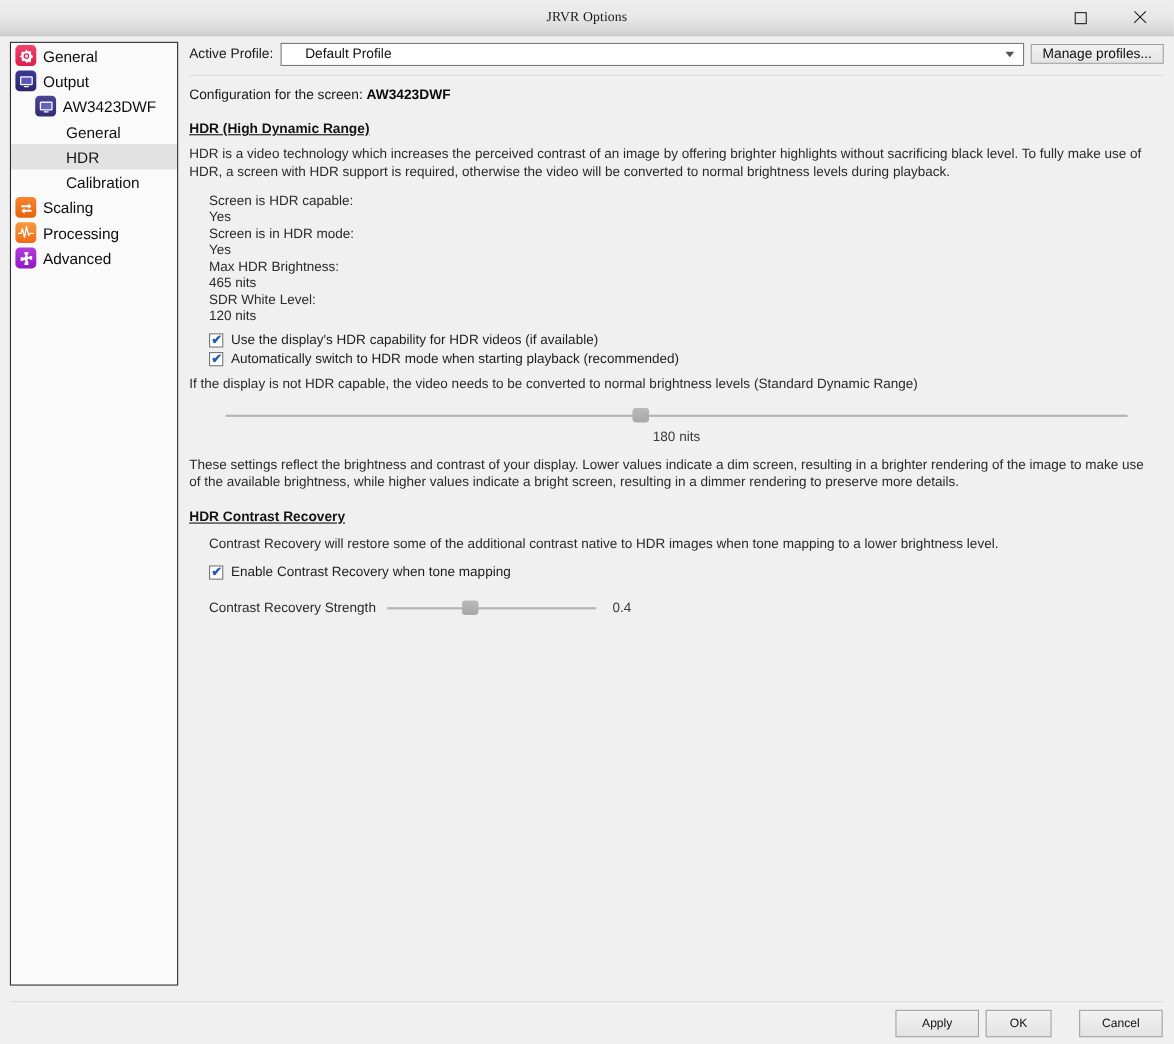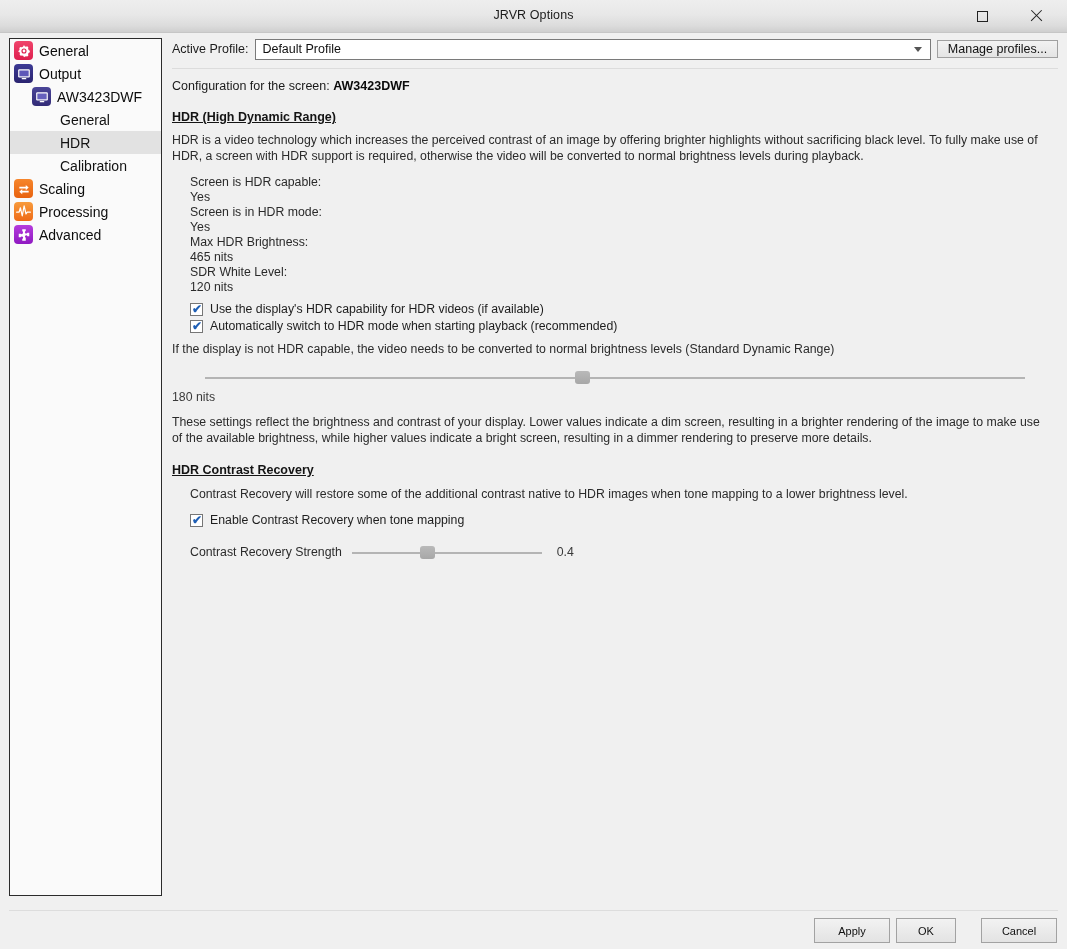--- a/index.html
+++ b/index.html
@@ -29,20 +29,21 @@
   .title-text {
     position: absolute;
     left: 0; top: 0;
     width: 1067px;
     line-height: 31px;
     text-align: center;
     font-size: 12.5px;
     color: #1b1b1b;
     font-weight: 400;
     letter-spacing: 0.1px;
+    font-family: Liberation Serif, serif;
   }
   .win-btn {
     position: absolute;
     top: 0;
     width: 46px;
     height: 32px;
     display: flex;
     align-items: center;
     justify-content: center;
   }
@@ -147,21 +148,21 @@
     flex: 1 1 auto;
     height: 21px;
     background: #ffffff;
     border: 1px solid #7a7a7a;
     box-sizing: border-box;
     position: relative;
     font-size: 12.5px;
     color: #101010;
     display: flex;
     align-items: center;
-    padding-left: 6px;
+    padding-left: 21px;
   }
   .profile-select .caret {
     position: absolute;
     right: 8px;
     top: 50%;
     margin-top: -2px;
     width: 0; height: 0;
     border-left: 4px solid transparent;
     border-right: 4px solid transparent;
     border-top: 5px solid #555;
@@ -267,21 +268,21 @@
     top: 0px;
     width: 15px;
     height: 13px;
     border-radius: 3px;
     background: linear-gradient(to bottom,#b9b9b9,#a7a7a7);
   }
   .slider-value {
     margin-top: 5px;
     font-size: 12.3px;
     color: #3a3a3a;
-    text-align: left;
+    text-align: center;
     width: 886px;
     margin-left: -0px;
   }
 
   .sub-para {
     margin-top: 9px;
     margin-left: 18px;
     font-size: 12.3px;
     color: #2b2b2b;
     line-height: 16px;

